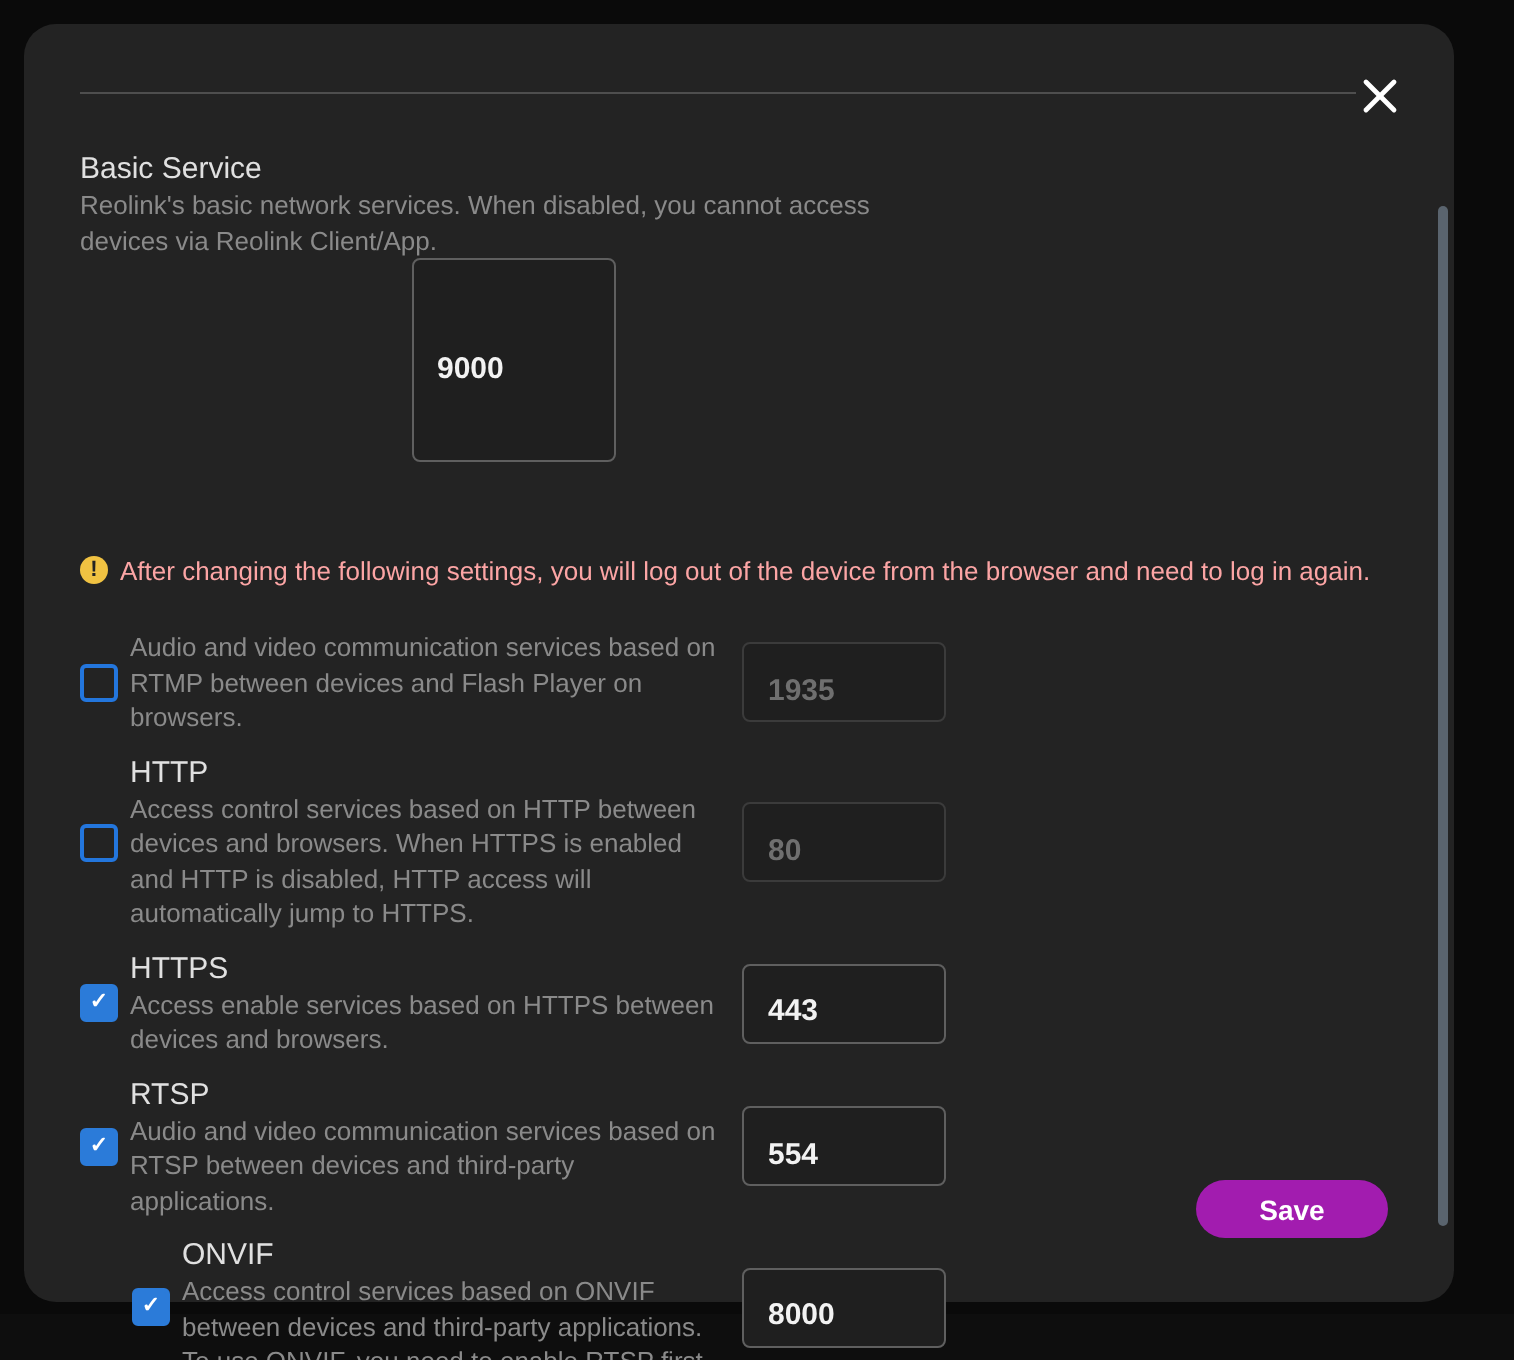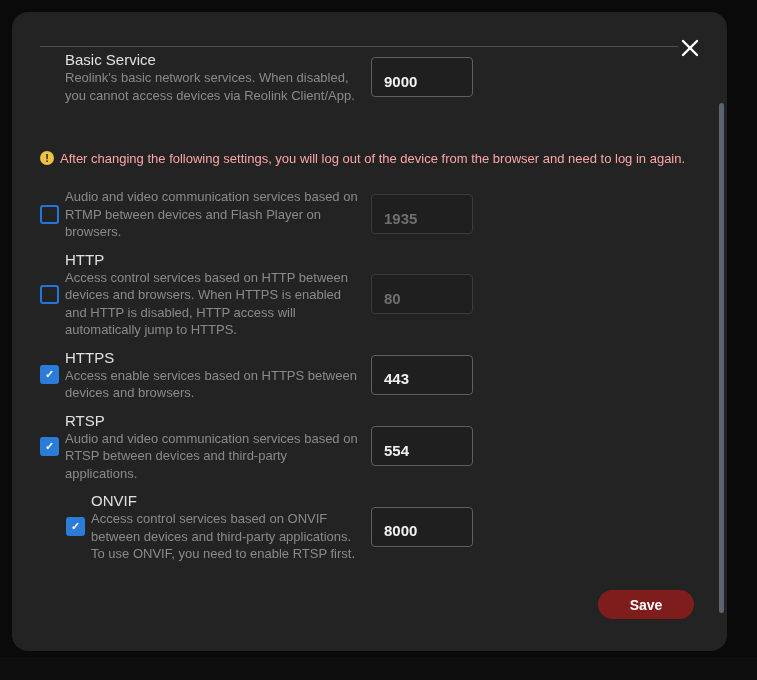--- a/index.html
+++ b/index.html
@@ -85,21 +85,21 @@
     color:#f2f2f2;
     font-family:"Liberation Sans", sans-serif;
     font-size:15px;font-weight:bold;
     padding:8px 0 0 12px;
     outline:none;
   }
   .port-input.disabled{
     border-color:#3b3b3b;
     color:#6f6f6f;
   }
-  .basic-row{margin-top:3px;}
+  .basic-row{margin-top:3px;flex-direction:column;}
   .warning-row{
     margin-top:46px;
     display:flex;align-items:flex-start;
     width:660px;
   }
   .warning-icon{
     flex:0 0 14px;
     width:14px;height:14px;
     border-radius:50%;
     background:#f0c242;
@@ -118,21 +118,21 @@
     display:flex;flex-direction:column;
     gap:9px;
   }
   .save-row{
     position:absolute;
     right:33px;bottom:32px;
   }
   .save-button{
     width:96px;height:29px;
     border:none;border-radius:15px;
-    background:#7f1d1d;
+    background:#a21caf;
     color:#ffffff;
     font-family:"Liberation Sans", sans-serif;
     font-size:14px;font-weight:bold;
     cursor:pointer;
   }
   .scrollbar-thumb{
     position:absolute;
     right:3px;top:91px;
     width:5px;height:510px;
     border-radius:3px;

